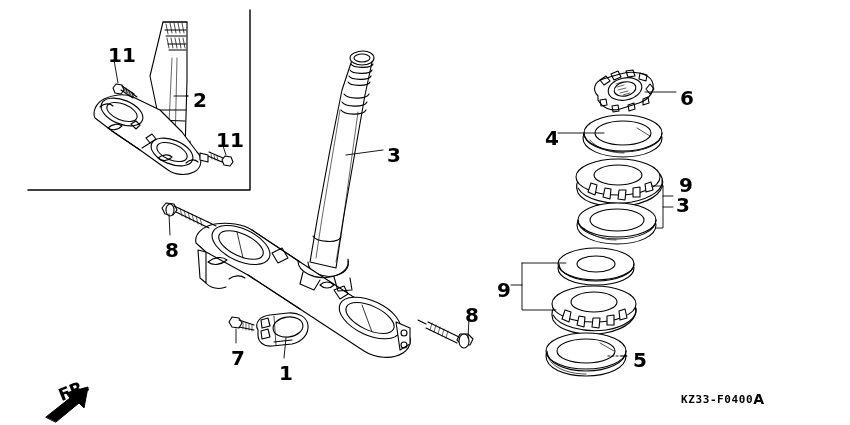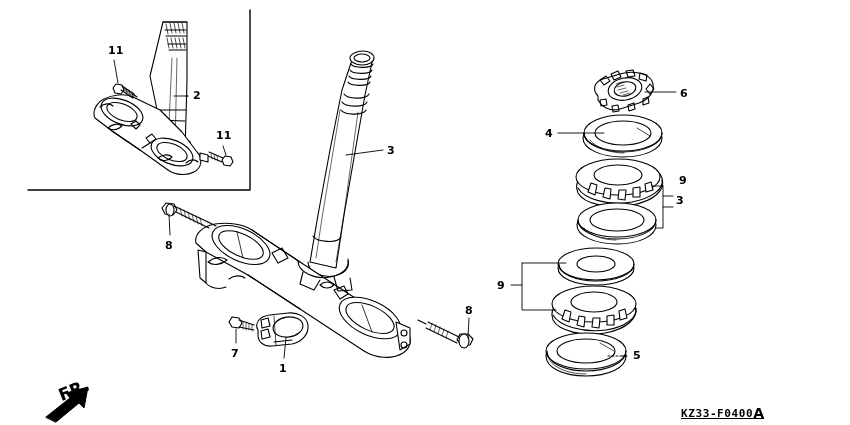--- a/index.html
+++ b/index.html
@@ -17,38 +17,37 @@
   }
   #artboard {
     position: absolute;
     left: 0; top: 0;
     width: 850px;
     height: 425px;
   }
   .callout {
     position: absolute;
     font-family: "DejaVu Sans", sans-serif;
-    font-size: 11px;
+    font-size: 20px;
     font-weight: 700;
     color: #000000;
     line-height: 1;
     white-space: nowrap;
     user-select: none;
   }
   .partcode {
     position: absolute;
     left: 681px;
-    top: 405px;
+    top: 391px;
     font-family: "DejaVu Sans Mono", monospace;
     font-size: 11px;
     font-weight: 700;
     letter-spacing: 0.6px;
     color: #000000;
     white-space: nowrap;
-    text-decoration: underline;
   }
   .partcode .suffix {
     font-family: "DejaVu Sans", sans-serif;
     font-size: 14px;
     font-weight: 700;
     letter-spacing: 0;
     vertical-align: -1px;
   }
   .fr-label {
     position: absolute;

